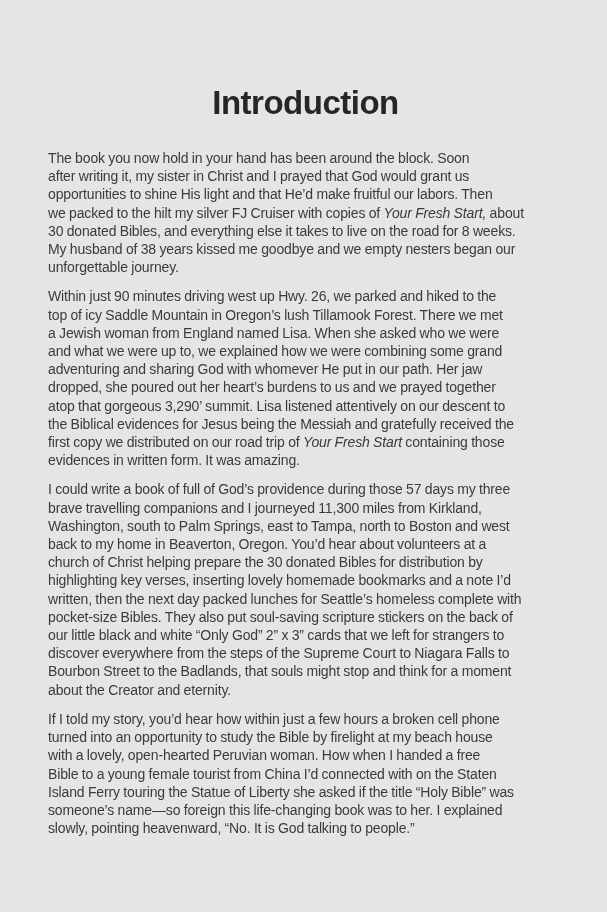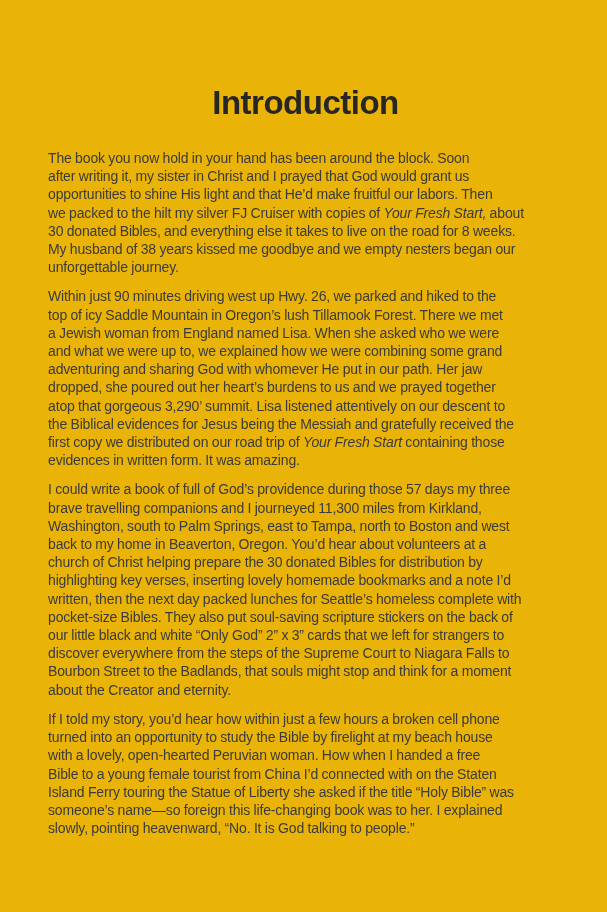--- a/index.html
+++ b/index.html
@@ -6,21 +6,21 @@
   html, body { background: #ffffff; }
   body {
     width: 607px;
     height: 912px;
     overflow: hidden;
     font-family: "Liberation Sans", sans-serif;
   }
   .page {
     width: 607px;
     height: 912px;
-    background: #eab308;
+    background: #e5e5e5;
     padding: 81px 44px 0 48px;
   }
   .chapter-title {
     font-size: 33px;
     line-height: 44px;
     font-weight: 700;
     color: #262626;
     text-align: center;
     letter-spacing: -0.5px;
   }

